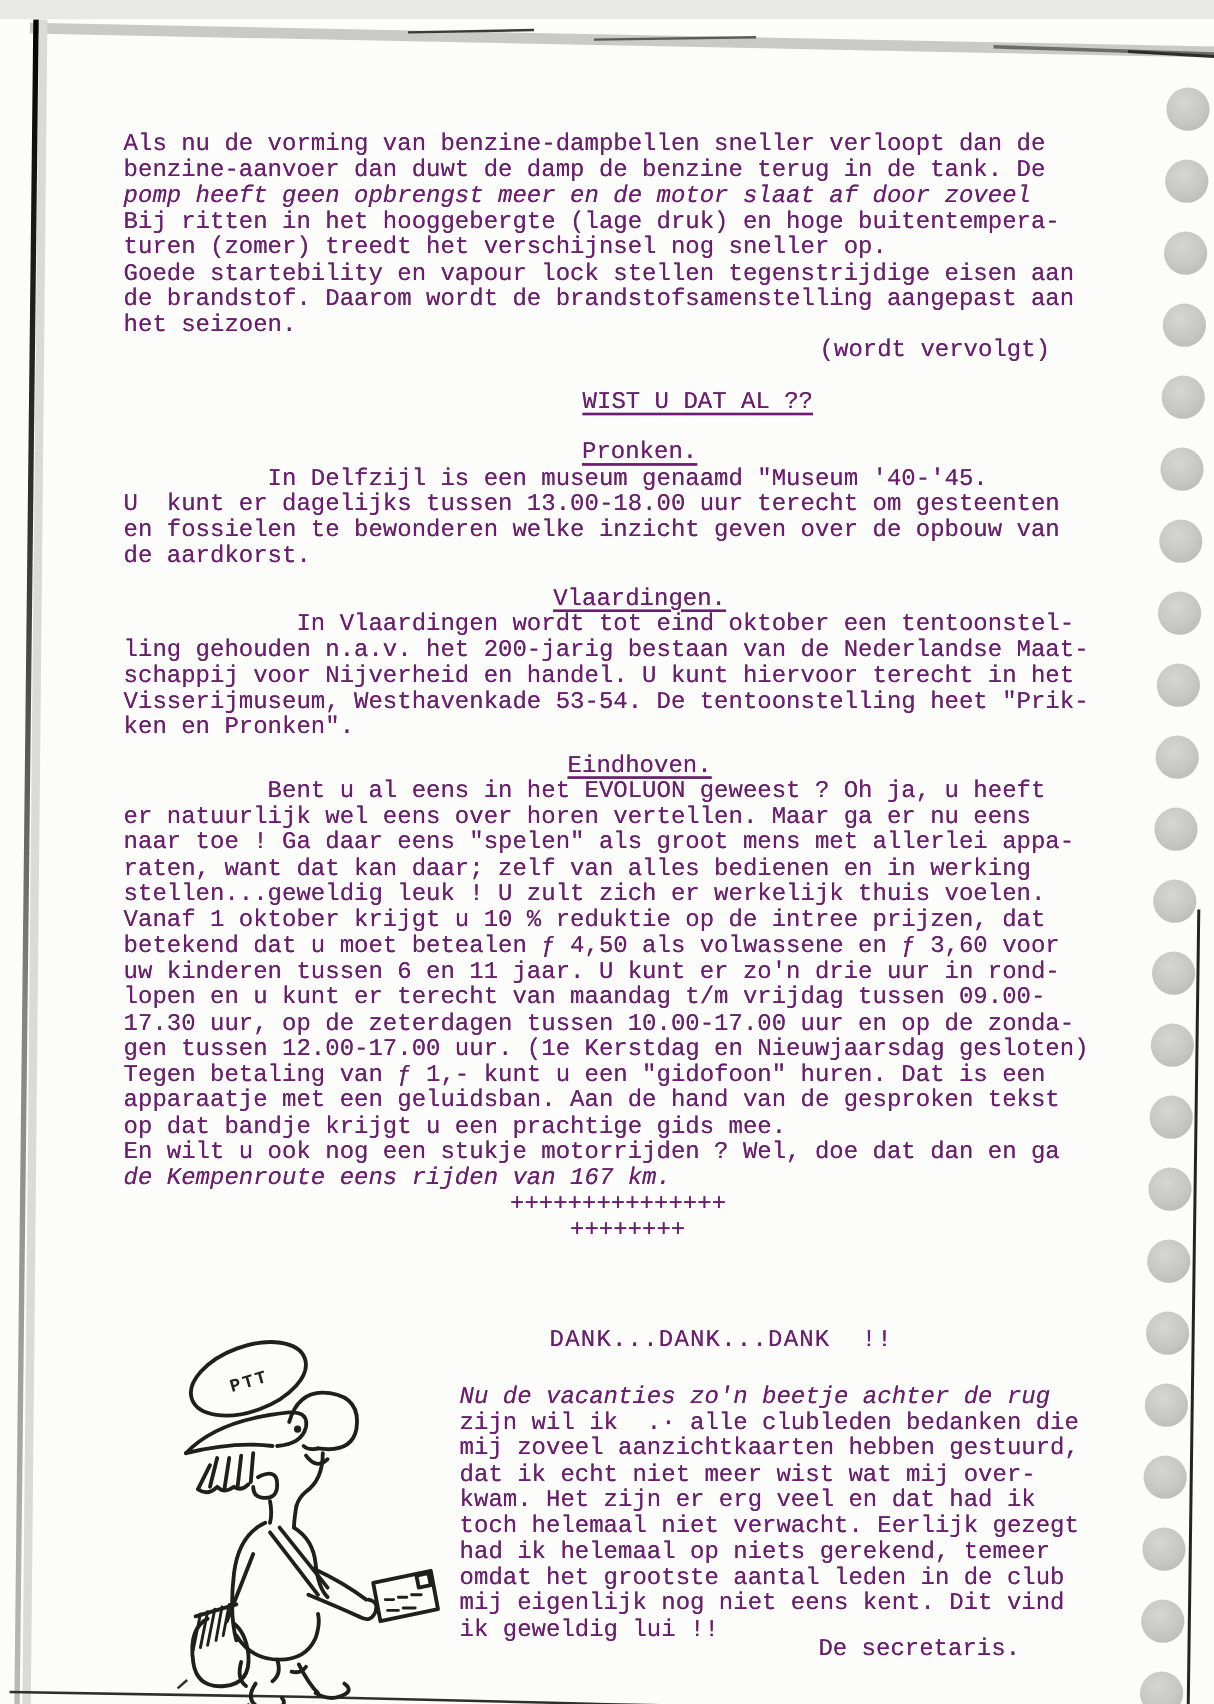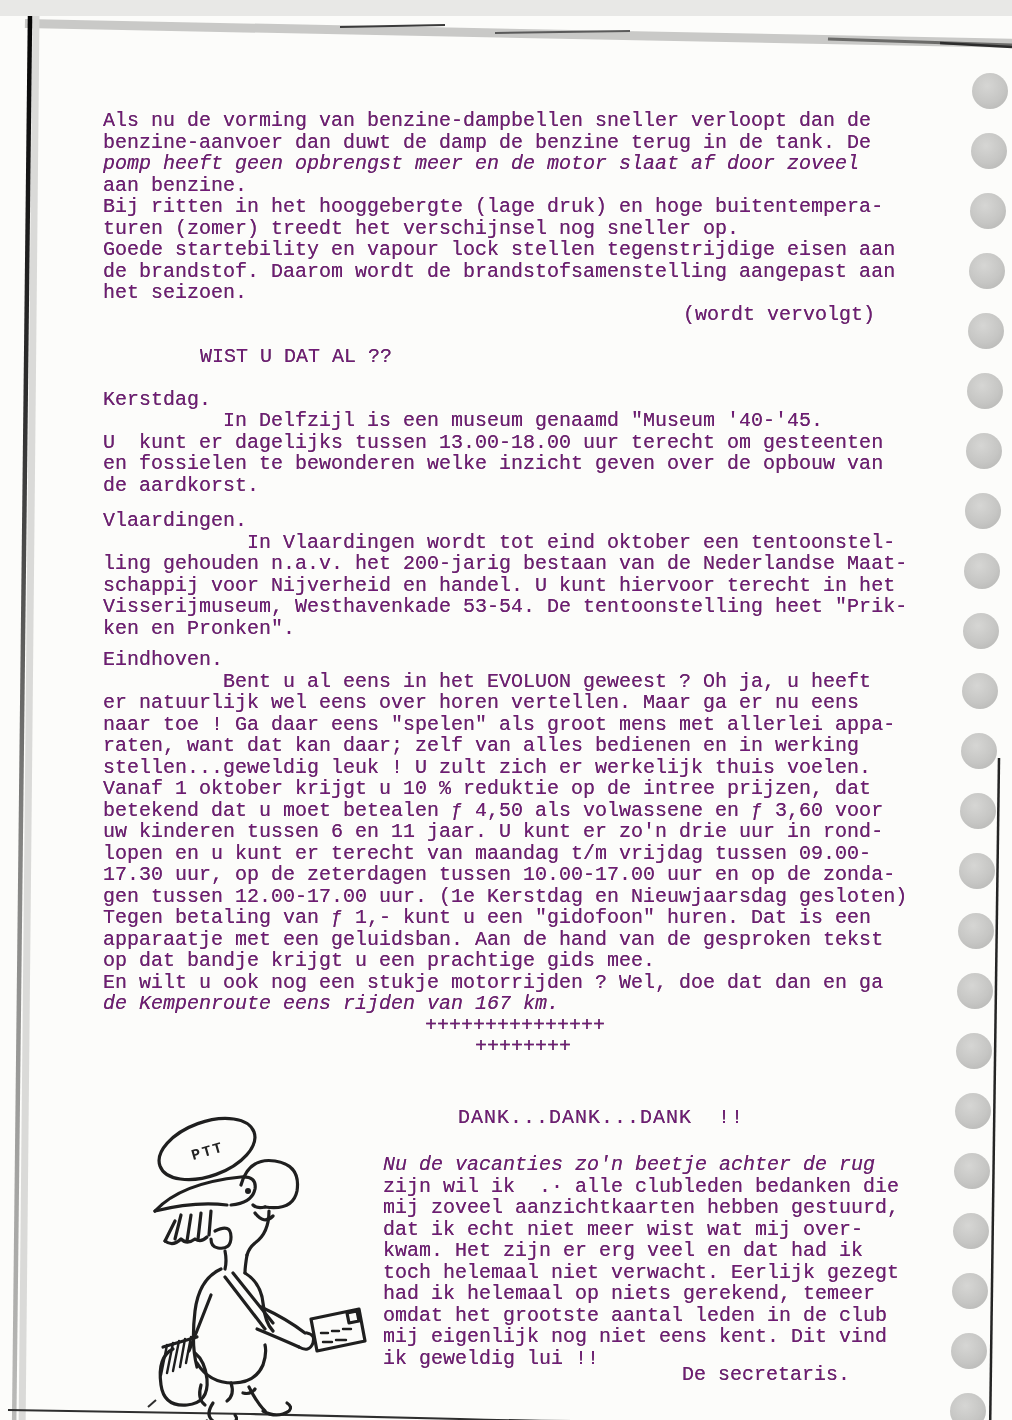--- a/index.html
+++ b/index.html
@@ -5,21 +5,21 @@
   html,body{margin:0;padding:0;background:#e8e8e6;}
   .page{
     position:relative;width:1012px;height:1420px;margin:16px auto;
     background:#fcfcfa;overflow:hidden;
     font-family:"Liberation Mono","DejaVu Sans Mono",monospace;
     color:#701a75;
   }
   .txt{white-space:pre;font-size:20px;line-height:21.5px;
        text-shadow:0 0 .5px rgba(43,43,43,.75);}
   .it{font-style:italic;}
-  .ul{text-decoration-thickness:2px;text-underline-offset:4px;}
+  .ul{text-decoration:underline;text-decoration-thickness:2px;text-underline-offset:4px;text-align:center;}
   .main-col{position:absolute;left:103px;top:94px;width:860px;}
   .abs{position:absolute;}
   .hole{position:absolute;width:36px;height:36px;border-radius:50%;
         background:radial-gradient(circle at 42% 35%, #d6d6d4 0%, #c6c6c4 55%, #b3b3b1 100%);}
   .spacer{height:0;}
   svg text{font-family:"Liberation Mono","DejaVu Sans Mono",monospace;}
 </style>
 </head>
 <body>
 
@@ -76,33 +76,32 @@
       <div class="hole" style="top: 1197px; left: 953px;"></div>
       <div class="hole" style="top: 1257px; left: 952px;"></div>
       <div class="hole" style="top: 1317px; left: 951px;"></div>
       <div class="hole" style="top: 1377px; left: 950px;"></div>
     </div>
 
   <div class="main-col">
     <div class="txt">Als nu de vorming van benzine-dampbellen sneller verloopt dan de
 benzine-aanvoer dan duwt de damp de benzine terug in de tank. De</div>
     <div class="txt it">pomp heeft geen opbrengst meer en de motor slaat af door zoveel</div>
-    <div class="txt">aan benzine.</div>
     <div class="txt">Bij ritten in het hooggebergte (lage druk) en hoge buitentempera-
 turen (zomer) treedt het verschijnsel nog sneller op.</div>
     <div class="txt">Goede startebility en vapour lock stellen tegenstrijdige eisen aan
 de brandstof. Daarom wordt de brandstofsamenstelling aangepast aan
 het seizoen.</div>
     <div class="txt" style="margin-left:580px;">(wordt vervolgt)</div>
 
     <div class="spacer" style="height:21px;"></div>
     <div class="txt ul" style="margin-left:97px;">WIST U DAT AL ??</div>
     <div class="spacer" style="height:21px;"></div>
 
-    <div class="txt ul">Kerstdag.</div>
+    <div class="txt ul">Pronken.</div>
     <div class="txt">          In Delfzijl is een museum genaamd "Museum '40-'45.
 U  kunt er dagelijks tussen 13.00-18.00 uur terecht om gesteenten
 en fossielen te bewonderen welke inzicht geven over de opbouw van
 de aardkorst.</div>
 
     <div class="spacer" style="height:14px;"></div>
     <div class="txt ul">Vlaardingen.</div>
     <div class="txt">            In Vlaardingen wordt tot eind oktober een tentoonstel-
 ling gehouden n.a.v. het 200-jarig bestaan van de Nederlandse Maat-
 schappij voor Nijverheid en handel. U kunt hiervoor terecht in het

